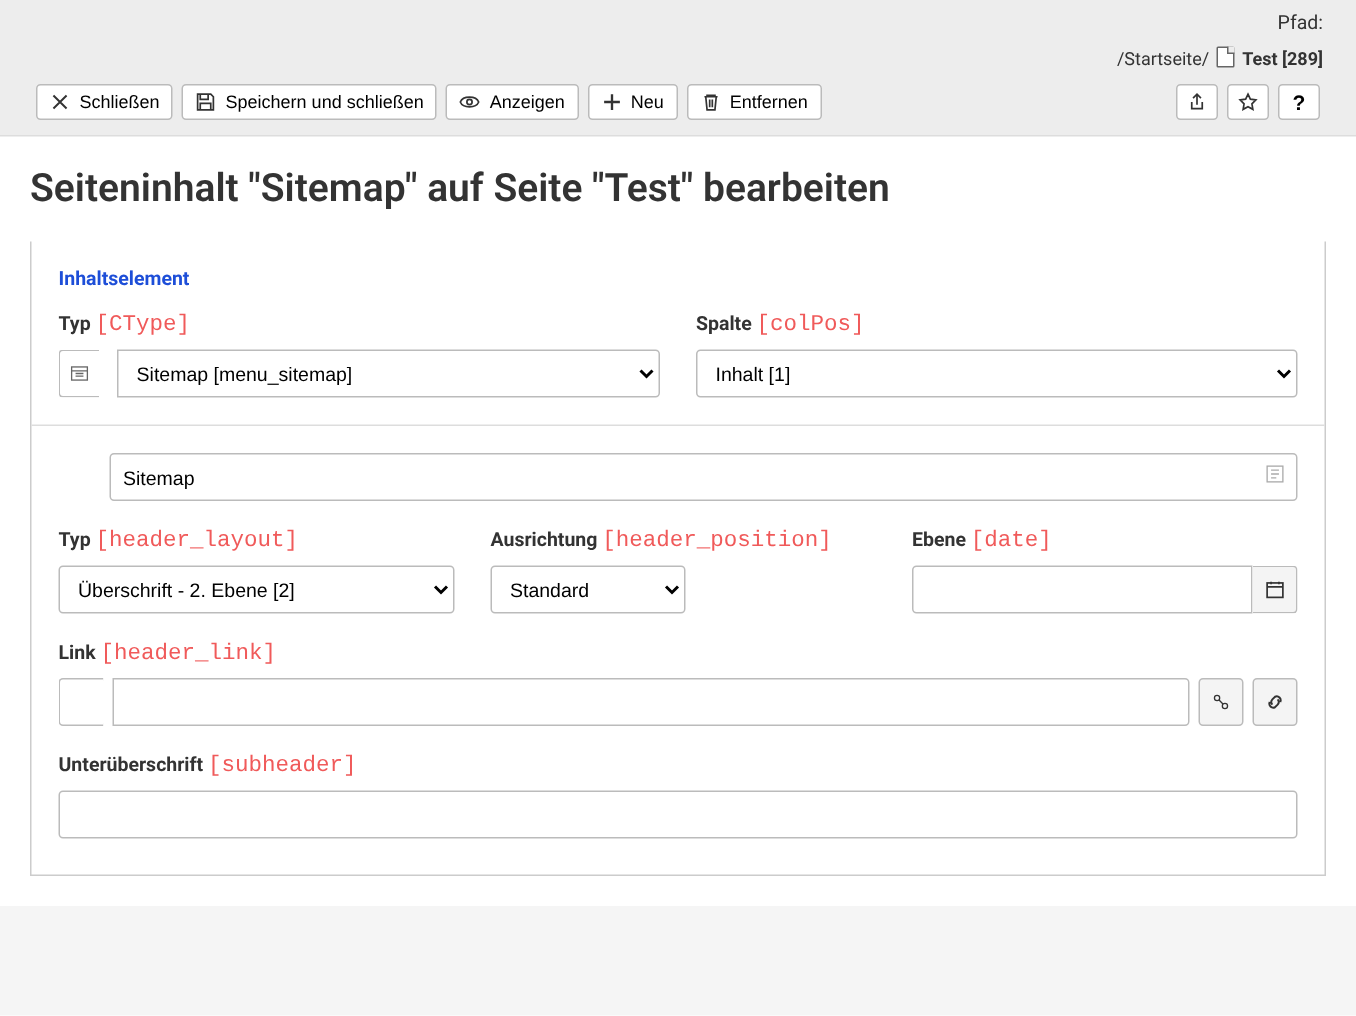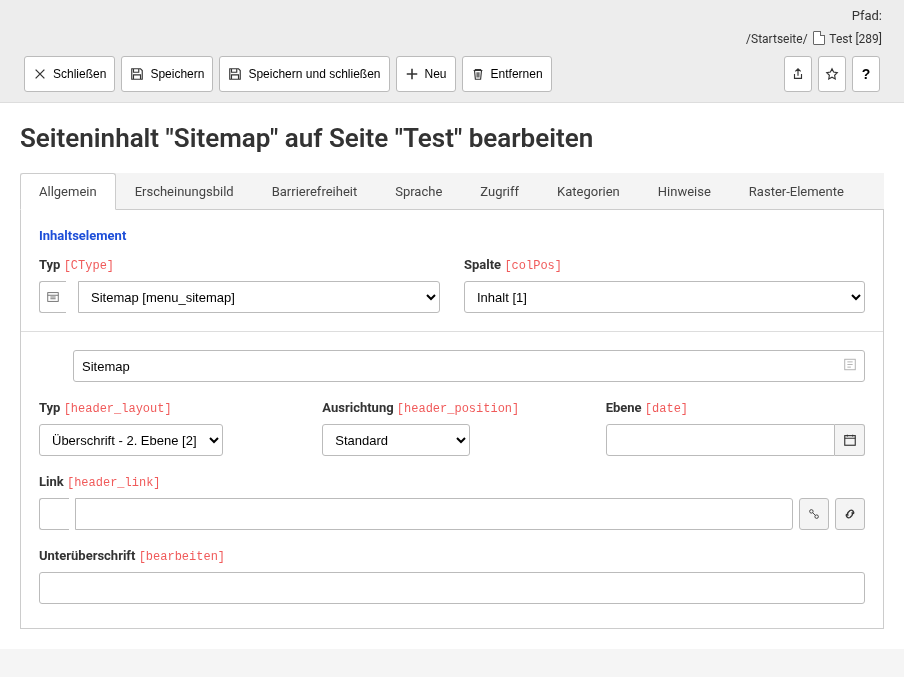--- a/index.html
+++ b/index.html
@@ -1,58 +1,58 @@
 <!DOCTYPE html>
 <html><head>
 <meta charset="utf-8">
 <style>
 * { box-sizing: border-box; margin: 0; padding: 0; }
 body { font-family: -apple-system, BlinkMacSystemFont, "Segoe UI", Roboto, Arial, sans-serif; font-size: 13px; background: #f5f5f5; color: #333; }
 .app { width: 904px; margin: 0 auto; background: #ededed; }
 .topbar { padding: 6px 12px 0; border-radius: 25px; }
 .breadcrumb { text-align: right; font-size: 12px; padding: 2px 10px 6px; }
 .breadcrumb .label { font-weight: normal; }
-.breadcrumb .strong { font-weight: normal; }
+.breadcrumb .strong { font-weight: bold; }
 .doc-icon { display: inline-block; width: 12px; height: 14px; border: 1px solid #666; border-radius: 1px; position: relative; vertical-align: -2px; margin: 0 2px; background: #fff; }
 .doc-icon::after { content: ""; position: absolute; right: -1px; top: -1px; width: 4px; height: 4px; border-left: 1px solid #666; border-bottom: 1px solid #666; background: #ededed; }
 .toolbar { display: flex; gap: 6px; padding: 4px 12px 10px; align-items: center; }
 .toolbar .spacer { flex: 1; }
-.btn { display: inline-flex; align-items: center; gap: 6px; height: 36px; padding: 0 8px; border: 1px solid #bbb; background: #fff; border-radius: 3px; font-size: 12px; cursor: pointer; }
+.btn { display: inline-flex; align-items: center; gap: 6px; height: 24px; padding: 0 8px; border: 1px solid #bbb; background: #fff; border-radius: 3px; font-size: 12px; cursor: pointer; }
 .btn-icon { width: 28px; justify-content: center; padding: 0; }
 .btn svg { width: 14px; height: 14px; flex-shrink: 0; }
 .content { background: #fff; padding: 20px; border-top: 1px solid #ddd; }
 h1 { font-size: 26px; font-weight: 600; margin-bottom: 20px; }
 .tabs { display: flex; border-bottom: 1px solid #ccc; background: #f4f4f4; }
 .tab { padding: 10px 18px; font-size: 13px; cursor: pointer; border: 1px solid transparent; margin-bottom: -1px; color: #444; }
 .tab.active { background: #fff; border-color: #ccc #ccc #fff #ccc; border-radius: 3px 3px 0 0; }
 .panel { border: 1px solid #ccc; border-top: none; padding: 18px; }
 .section-title { font-size: 13px; margin-bottom: 14px; color: #1d4ed8; font-weight: bold; }
 .row { display: flex; gap: 24px; margin-bottom: 18px; }
 .col { flex: 1; }
 .label { font-weight: bold; font-size: 13px; margin-bottom: 8px; display: block; }
-.field-key { color: #f05a5a; font-family: "Courier New", monospace; font-weight: normal; font-size: 12px; }
+.field-key { color: #f05a5a; font-family: "Courier New", monospace; font-weight: normal; font-size: 15px; }
 .input, select, .select-like { width: 100%; height: 32px; border: 1px solid #bbb; border-radius: 3px; padding: 0 8px; font-size: 13px; background: #fff; }
 .select-group { display: flex; gap: 12px; }
 .select-prefix { width: 30px; height: 32px; border: 1px solid #bbb; border-right: none; border-radius: 3px 0 0 3px; background: #fff; display: flex; align-items: center; justify-content: center; }
 .select-prefix svg { width: 14px; height: 14px; }
 .select-group select { border-radius: 0 3px 3px 0; }
 .divider { height: 0; border-top: 1px solid #ddd; margin: 10px -18px 18px; }
 .input-suffix { position: relative; margin-left: 34px; }
 .input-suffix .icon-right { position: absolute; right: 8px; top: 50%; transform: translateY(-50%); color: #aaa; }
 .input-group { display: flex; gap: 6px; }
 .input-addon { width: 30px; height: 32px; border: 1px solid #bbb; border-radius: 3px; background: #f4f4f4; display: flex; align-items: center; justify-content: center; flex-shrink: 0; }
 .input-addon.left { border-radius: 3px 0 0 3px; border-right: none; background: #fff; }
 .input-group .input.mid { border-radius: 0 3px 3px 0; }
 .date-group { display: flex; }
 .date-group .input { border-radius: 3px 0 0 3px; }
 .date-btn { width: 34px; height: 32px; border: 1px solid #bbb; border-left: none; border-radius: 0 3px 3px 0; background: #f4f4f4; display: flex; align-items: center; justify-content: center; cursor: pointer; }
 .date-btn svg { width: 14px; height: 14px; }
 select { appearance: auto; }
-select.small { width: 184px; }
-select.medium { width: 148px; }
+select.small { width: 264px; }
+select.medium { width: 130px; }
 </style>
 </head>
 <body>
 
 <div class="app">
   <div class="topbar">
     <div class="breadcrumb">
       <span class="label">Pfad:</span>
       <span>/Startseite/</span>
       <span class="doc-icon"></span>
@@ -63,27 +63,28 @@
       <button class="btn">
         <svg viewBox="0 0 16 16">
             <path stroke="#333" stroke-width="1.5" d="M3 3 L13 13 M13 3 L3 13"></path>
           </svg>
         <span>Schließen</span>
       </button>
       <button class="btn">
         <svg viewBox="0 0 16 16">
             <path fill="none" stroke="#333" stroke-width="1.3" d="M2 2 h10 l2 2 v10 h-12 z M4 2 v4 h6 v-4 M4 14 v-5 h8 v5"></path>
           </svg>
-        <span>Speichern</span>
-      </button>
-      <button class="btn">
-        <svg viewBox="0 0 16 16">
-            <path fill="none" stroke="#333" stroke-width="1.3" d="M2 2 h10 l2 2 v10 h-12 z M4 2 v4 h6 v-4 M4 14 v-5 h8 v5"></path>
-          </svg>
         <span>Speichern und schließen</span>
+      </button>
+      <button class="btn">
+        <svg viewBox="0 0 16 16">
+            <path fill="none" stroke="#333" stroke-width="1.3" d="M1 8 C3 3 13 3 15 8 C13 13 3 13 1 8 z"></path>
+            <circle cx="8" cy="8" r="2" fill="none" stroke="#333" stroke-width="1.3"></circle>
+          </svg>
+        <span>Anzeigen</span>
       </button>
       <button class="btn">
         <svg viewBox="0 0 16 16">
             <path stroke="#333" stroke-width="1.8" d="M8 2 V14 M2 8 H14"></path>
           </svg>
         <span>Neu</span>
       </button>
       <button class="btn">
         <svg viewBox="0 0 16 16">
             <path fill="none" stroke="#333" stroke-width="1.3" d="M3 4 h10 M5 4 v-1 h6 v1 M4 4 l1 10 h6 l1-10 M7 6 v6 M9 6 v6"></path>
@@ -103,30 +104,20 @@
       </button>
       <button class="btn btn-icon">
         <span style="font-weight:bold;font-size:14px">?</span>
       </button>
     </div>
   </div>
 
   <div class="content">
     <h1>Seiteninhalt "Sitemap" auf Seite "Test" bearbeiten</h1>
 
-    <div class="tabs">
-      <div class="tab active">Allgemein</div>
-      <div class="tab">Erscheinungsbild</div>
-      <div class="tab">Barrierefreiheit</div>
-      <div class="tab">Sprache</div>
-      <div class="tab">Zugriff</div>
-      <div class="tab">Kategorien</div>
-      <div class="tab">Hinweise</div>
-      <div class="tab">Raster-Elemente</div>
-    </div>
 
     <div class="panel">
       <div class="section-title">Inhaltselement</div>
 
       <div class="row">
         <div class="col">
           <label class="label">
             <span>Typ</span>
             <span class="field-key">[CType]</span>
           </label>
@@ -228,20 +219,20 @@
                 </svg>
             </div>
           </div>
         </div>
       </div>
 
       <div class="row" style="margin-bottom:6px">
         <div class="col">
           <label class="label">
             <span>Unterüberschrift</span>
-            <span class="field-key">[bearbeiten]</span>
+            <span class="field-key">[subheader]</span>
           </label>
           <input class="input" value="" style="">
         </div>
       </div>
     </div>
   </div>
 </div>
 
 </body></html>

